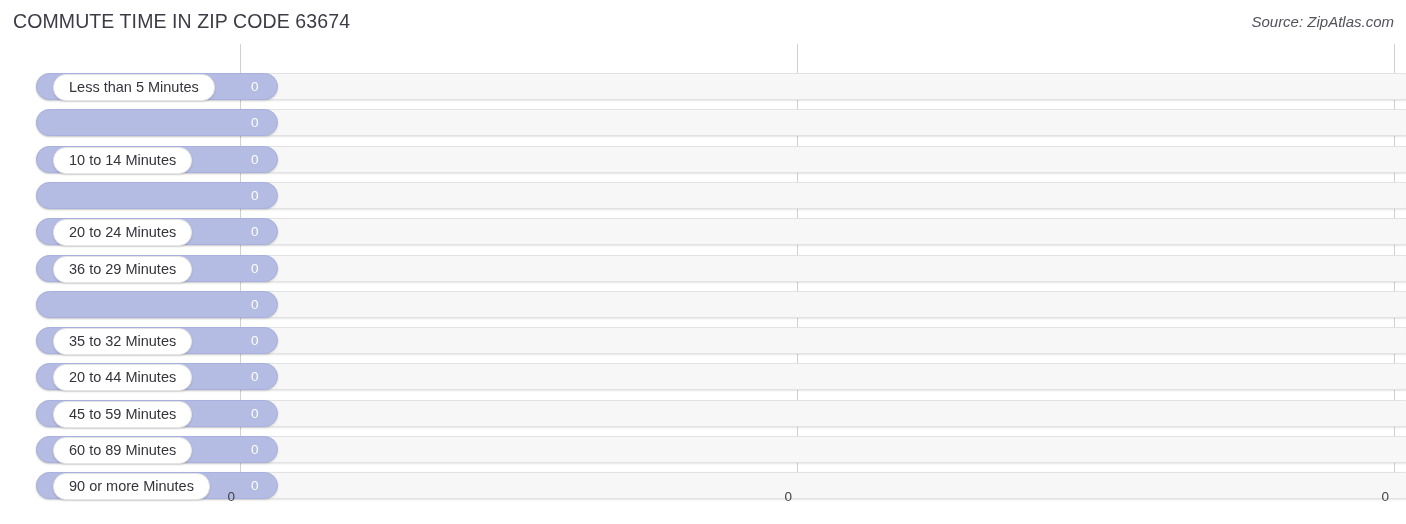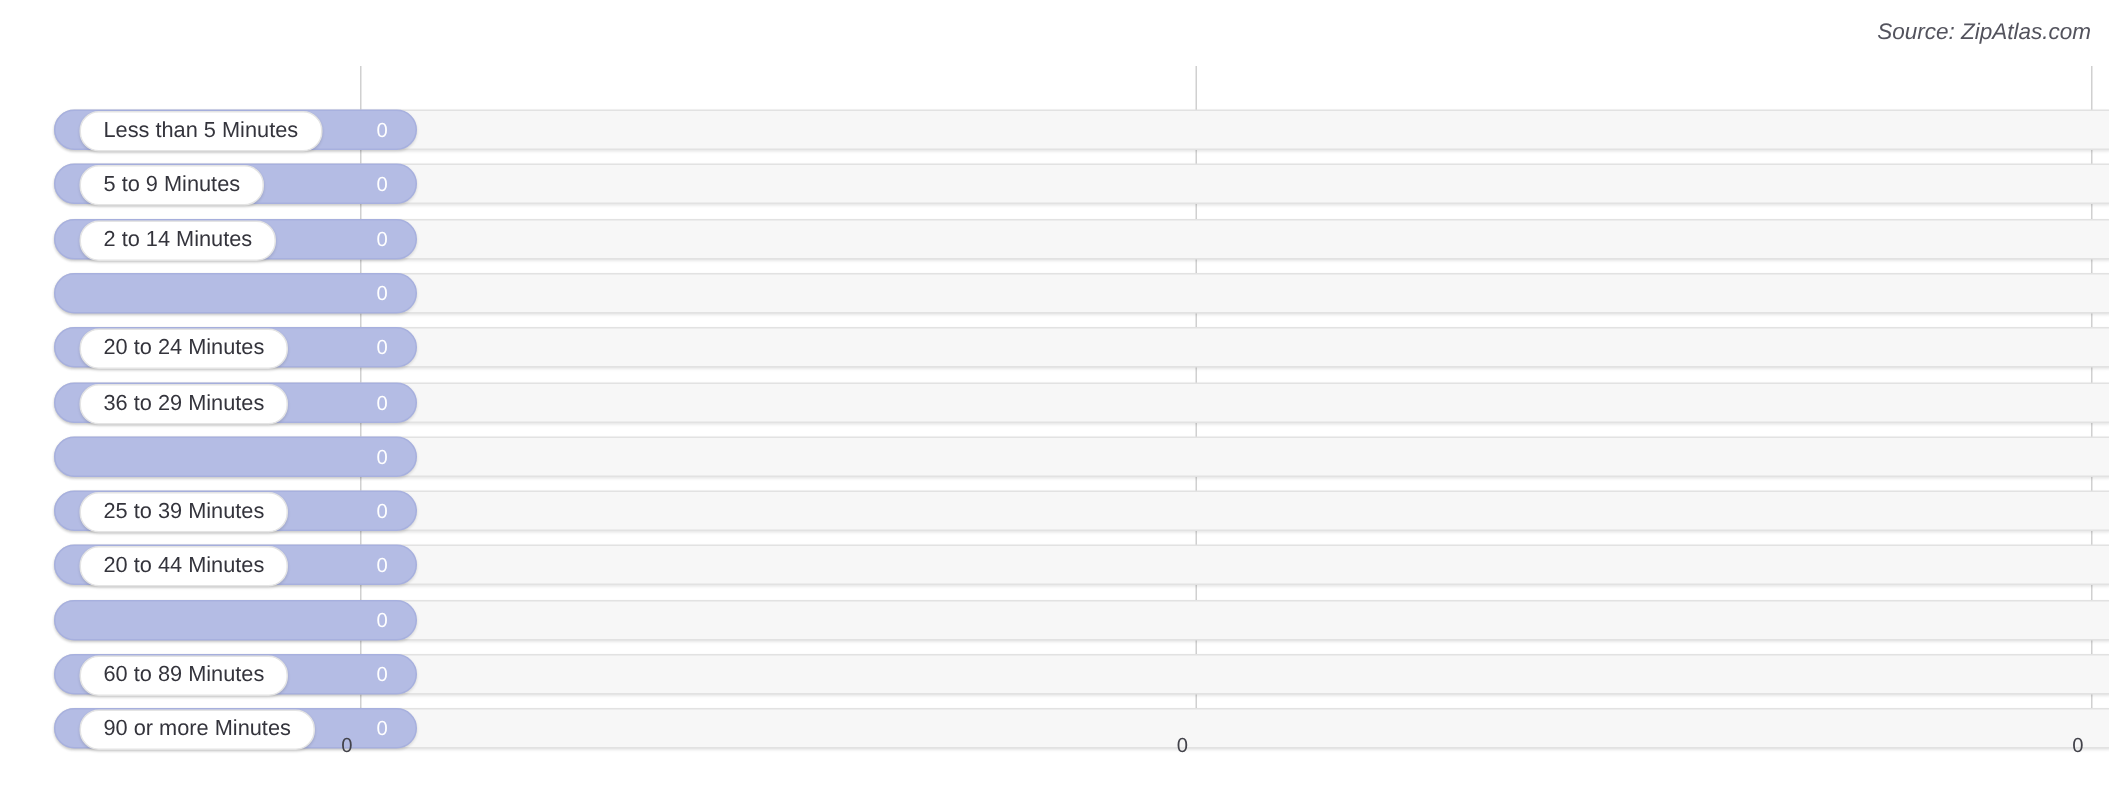--- a/index.html
+++ b/index.html
@@ -140,46 +140,46 @@
     font-size: 13.5px;
     color: #42424a;
     transform: translateX(-100%);
     white-space: nowrap;
   }
 </style>
 </head>
 <body>
 
 <div id="header">
+  <div id="chart-title">COMMUTE TIME IN ZIP CODE 63674</div>
   <div id="source-label">Source: ZipAtlas.com</div>
 </div>
 
 <div id="plot">
   <div id="gridlines">
       <div class="gridline" style="left: 240px; background: rgb(208, 208, 208);"></div>
       <div class="gridline" style="left: 797px; background: rgb(208, 208, 208);"></div>
       <div class="gridline" style="left: 1394px; background: rgb(208, 208, 208);"></div>
     </div>
   <div id="rows">
       <div class="row" style="top: 11px;">
         <div class="track" style="background: rgb(247, 247, 247); border-color: rgb(226, 226, 226);"></div>
         <div class="bar" style="width: 242px; background: rgb(180, 188, 228); border-color: rgb(167, 176, 222);"></div>
         <div class="label-pill">Less than 5 Minutes</div>
         <div class="bar-value" style="color: rgb(255, 255, 255); left: 215px;">0</div>
       </div>
       <div class="row" style="top: 47.3px;">
         <div class="track" style="background: rgb(247, 247, 247); border-color: rgb(226, 226, 226);"></div>
         <div class="bar" style="width: 242px; background: rgb(180, 188, 228); border-color: rgb(167, 176, 222);"></div>
-        <div class="label-pill">5 to 9 Minutes</div>
         <div class="bar-value" style="color: rgb(255, 255, 255); left: 215px;">0</div>
       </div>
       <div class="row" style="top: 83.6px;">
         <div class="track" style="background: rgb(247, 247, 247); border-color: rgb(226, 226, 226);"></div>
         <div class="bar" style="width: 242px; background: rgb(180, 188, 228); border-color: rgb(167, 176, 222);"></div>
-        <div class="label-pill">2 to 14 Minutes</div>
+        <div class="label-pill">10 to 14 Minutes</div>
         <div class="bar-value" style="color: rgb(255, 255, 255); left: 215px;">0</div>
       </div>
       <div class="row" style="top: 119.9px;">
         <div class="track" style="background: rgb(247, 247, 247); border-color: rgb(226, 226, 226);"></div>
         <div class="bar" style="width: 242px; background: rgb(180, 188, 228); border-color: rgb(167, 176, 222);"></div>
         <div class="bar-value" style="color: rgb(255, 255, 255); left: 215px;">0</div>
       </div>
       <div class="row" style="top: 156.2px;">
         <div class="track" style="background: rgb(247, 247, 247); border-color: rgb(226, 226, 226);"></div>
         <div class="bar" style="width: 242px; background: rgb(180, 188, 228); border-color: rgb(167, 176, 222);"></div>
@@ -193,32 +193,33 @@
         <div class="bar-value" style="color: rgb(255, 255, 255); left: 215px;">0</div>
       </div>
       <div class="row" style="top: 228.8px;">
         <div class="track" style="background: rgb(247, 247, 247); border-color: rgb(226, 226, 226);"></div>
         <div class="bar" style="width: 242px; background: rgb(180, 188, 228); border-color: rgb(167, 176, 222);"></div>
         <div class="bar-value" style="color: rgb(255, 255, 255); left: 215px;">0</div>
       </div>
       <div class="row" style="top: 265.1px;">
         <div class="track" style="background: rgb(247, 247, 247); border-color: rgb(226, 226, 226);"></div>
         <div class="bar" style="width: 242px; background: rgb(180, 188, 228); border-color: rgb(167, 176, 222);"></div>
-        <div class="label-pill">25 to 39 Minutes</div>
+        <div class="label-pill">35 to 32 Minutes</div>
         <div class="bar-value" style="color: rgb(255, 255, 255); left: 215px;">0</div>
       </div>
       <div class="row" style="top: 301.4px;">
         <div class="track" style="background: rgb(247, 247, 247); border-color: rgb(226, 226, 226);"></div>
         <div class="bar" style="width: 242px; background: rgb(180, 188, 228); border-color: rgb(167, 176, 222);"></div>
         <div class="label-pill">20 to 44 Minutes</div>
         <div class="bar-value" style="color: rgb(255, 255, 255); left: 215px;">0</div>
       </div>
       <div class="row" style="top: 337.7px;">
         <div class="track" style="background: rgb(247, 247, 247); border-color: rgb(226, 226, 226);"></div>
         <div class="bar" style="width: 242px; background: rgb(180, 188, 228); border-color: rgb(167, 176, 222);"></div>
+        <div class="label-pill">45 to 59 Minutes</div>
         <div class="bar-value" style="color: rgb(255, 255, 255); left: 215px;">0</div>
       </div>
       <div class="row" style="top: 374px;">
         <div class="track" style="background: rgb(247, 247, 247); border-color: rgb(226, 226, 226);"></div>
         <div class="bar" style="width: 242px; background: rgb(180, 188, 228); border-color: rgb(167, 176, 222);"></div>
         <div class="label-pill">60 to 89 Minutes</div>
         <div class="bar-value" style="color: rgb(255, 255, 255); left: 215px;">0</div>
       </div>
       <div class="row" style="top: 410.3px;">
         <div class="track" style="background: rgb(247, 247, 247); border-color: rgb(226, 226, 226);"></div>

